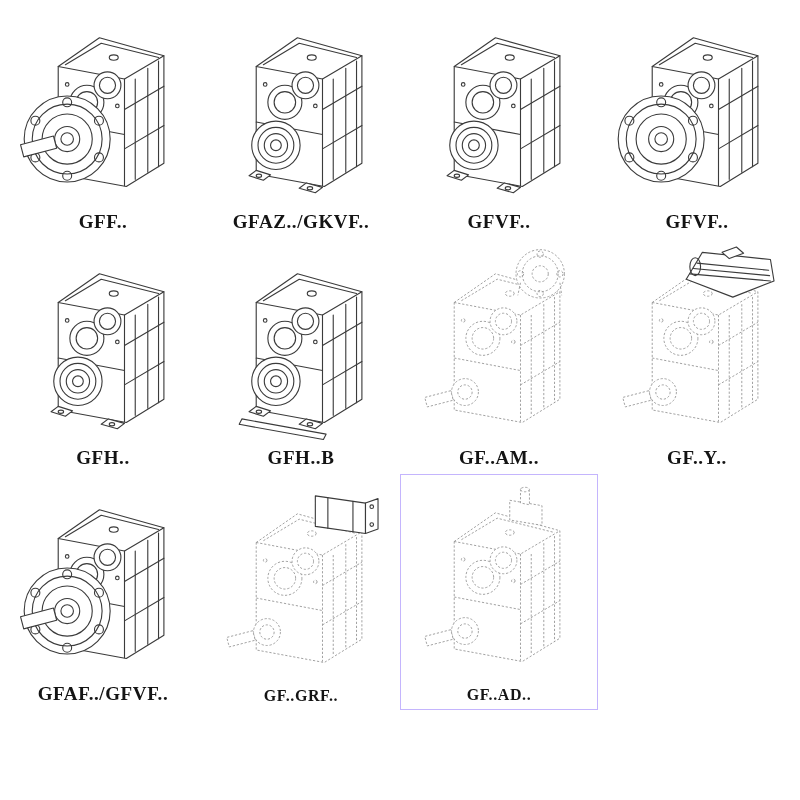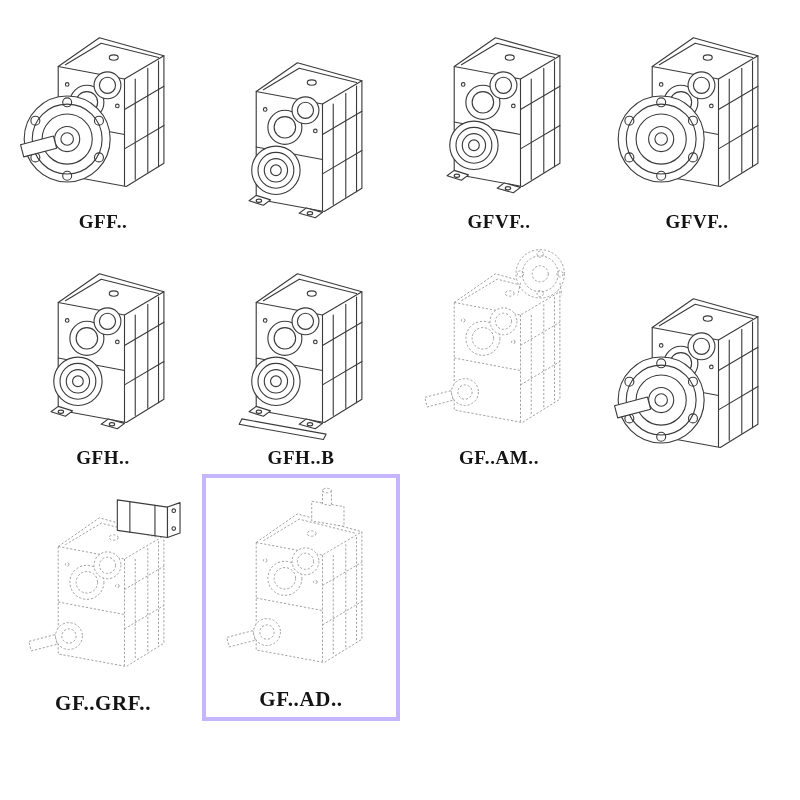--- a/index.html
+++ b/index.html
@@ -9,33 +9,33 @@
     display:grid;
     grid-template-columns:repeat(4,1fr);
     grid-template-rows:repeat(3,1fr);
     width:100%; height:100%;
   }
   .cell {
     display:flex; flex-direction:column;
     align-items:center; justify-content:flex-end;
     padding-bottom:5px;
   }
-  .boxed { border:4px solid #c4b5fd; }
+  .boxed { border:1px solid #c4b5fd; }
   .drawing { width:184px; height:206px; display:block; flex:0 0 auto; }
   .label {
     font-family:"Liberation Serif", serif;
     font-weight:700;
     font-size:19px;
     letter-spacing:0.6px;
     color:#141414;
     margin-top:3px;
     white-space:nowrap;
     text-align:center;
   }
-  .label-lg { font-size:21px; }
+  .label-lg { font-size:16px; }
   g.solid   { stroke:#3b3b3b; stroke-width:1.25; fill:none; stroke-linejoin:round; stroke-linecap:round; }
   g.phantom { stroke:#979797; stroke-width:1;   fill:none; stroke-linejoin:round; stroke-dasharray:2.5 2; }
 </style>
 </head>
 <body>
 
 <svg width="0" height="0" style="position:absolute" aria-hidden="true">
   <defs>
     <g id="g-housing">
       <path fill="#fff" d="M50,72 L96,40 L168,60 L168,180 L126,206 L50,192 Z"></path>
@@ -145,20 +145,21 @@
     </figure>
 
     <figure class="cell">
       <svg class="drawing" viewBox="0 0 200 230" aria-label="hollow-shaft-gear-unit-drawing">
         <g class="solid">
             <use href="#g-housing"></use>
             <use href="#g-feet"></use>
             <use href="#g-bore"></use>
           </g>
       </svg>
+      <figcaption class="label">GFAZ../GKVF..</figcaption>
     </figure>
 
     <figure class="cell">
       <svg class="drawing" viewBox="0 0 200 230" aria-label="hollow-shaft-gear-unit-drawing">
         <g class="solid">
             <use href="#g-housing"></use>
             <use href="#g-feet"></use>
             <use href="#g-bore"></use>
           </g>
       </svg>
@@ -202,29 +203,42 @@
       <svg class="drawing" viewBox="0 0 200 230" aria-label="gear-unit-with-motor-adapter-flange-drawing">
         <g class="phantom">
             <use href="#g-housing"></use>
             <use href="#g-smallshaft"></use>
             <use href="#g-topflange"></use>
           </g>
       </svg>
       <figcaption class="label">GF..AM..</figcaption>
     </figure>
 
+    <figure class="cell">
+      <svg class="drawing" viewBox="0 0 200 230" aria-label="gear-unit-with-mounted-motor-drawing">
+        <g class="phantom">
+            <use href="#g-housing"></use>
+            <use href="#g-smallshaft"></use>
+          </g>
+        <g class="solid">
+            <use href="#g-motor"></use>
+          </g>
+      </svg>
+      <figcaption class="label">GF..Y..</figcaption>
+    </figure>
 
     <figure class="cell">
       <svg class="drawing" viewBox="0 0 200 230" aria-label="flange-mounted-gear-unit-with-solid-shaft-drawing">
         <g class="solid">
             <use href="#g-housing"></use>
             <use href="#g-flange"></use>
             <use href="#g-shaft"></use>
           </g>
       </svg>
+      <figcaption class="label">GFAF../GFVF..</figcaption>
     </figure>
 
 
     <figure class="cell">
       <svg class="drawing" viewBox="0 0 200 230" aria-label="gear-unit-with-input-adapter-drawing">
         <g class="phantom">
             <use href="#g-housing"></use>
             <use href="#g-smallshaft"></use>
           </g>
         <g class="solid">

